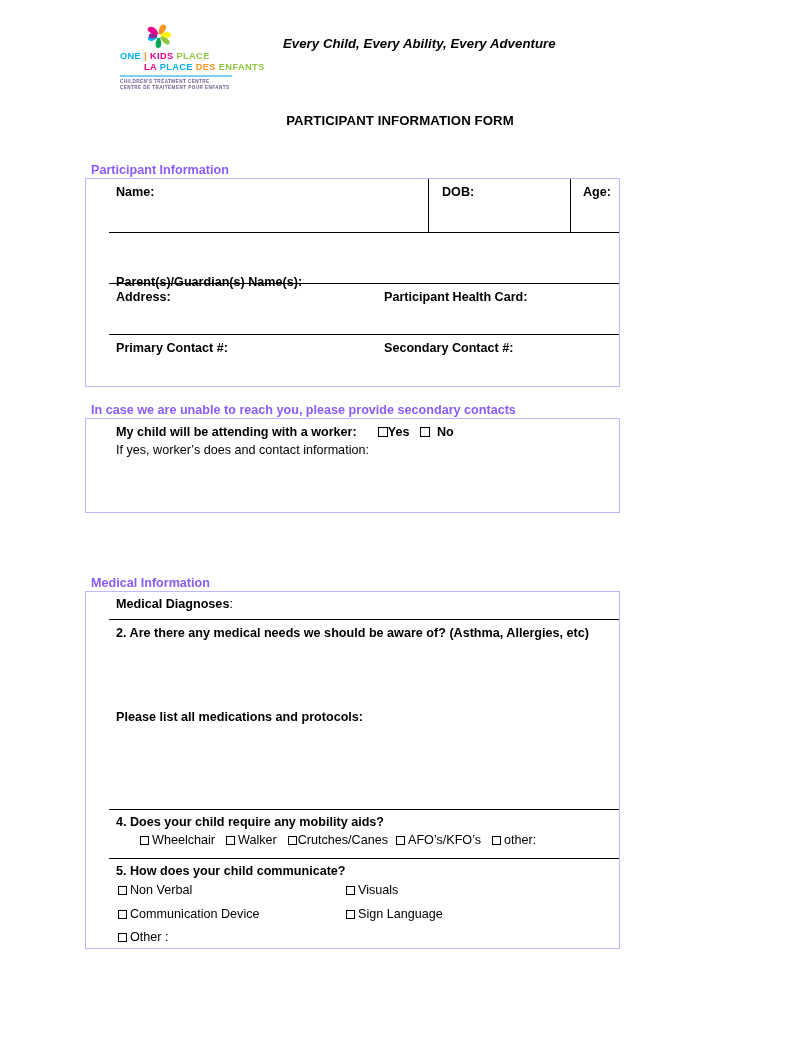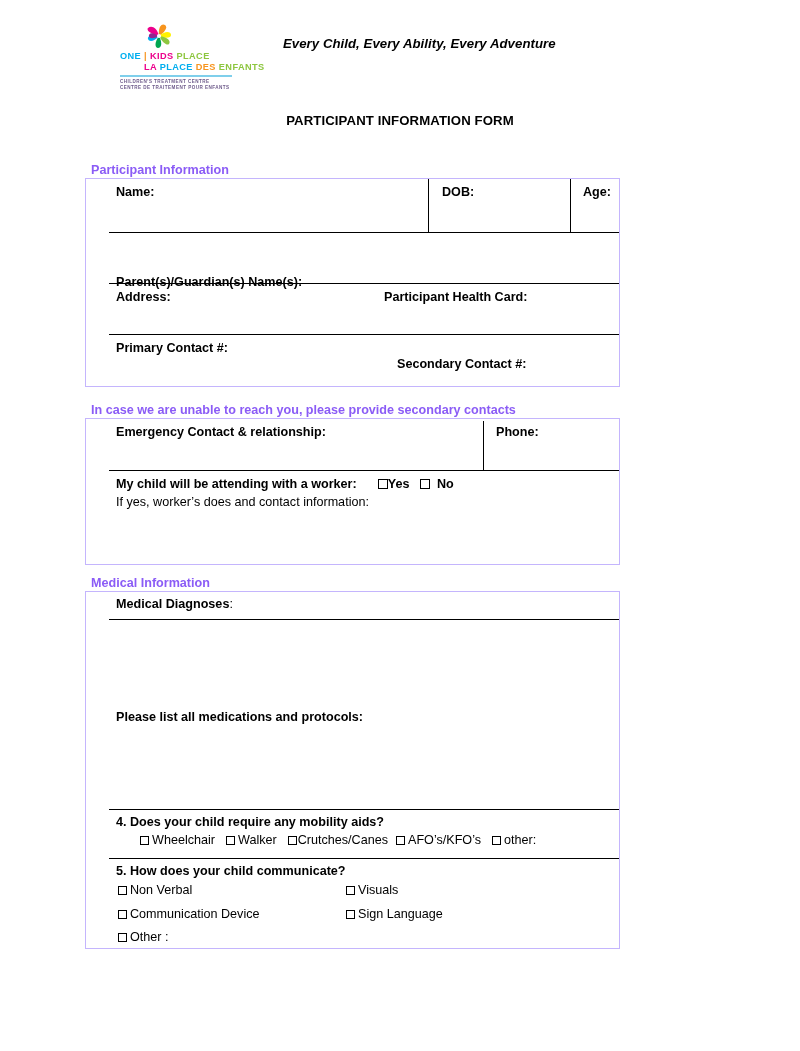--- a/index.html
+++ b/index.html
@@ -280,32 +280,27 @@
       <span class="cell-label" style="left:7px; top:6px;margin-top:36px;">Parent(s)/Guardian(s) Name(s):</span>
     </div>
 
     <div class="row" id="p-row3">
       <span class="cell-label" style="left:7px; top:6px;">Address:</span>
       <span class="cell-label" style="left:275px; top:6px;">Participant Health Card:</span>
     </div>
 
     <div class="row last" id="p-row4">
       <span class="cell-label" style="left:7px; top:6px;">Primary Contact #:</span>
-      <span class="cell-label" style="left:288px; top:6px;margin-top:16px;">Secondary Contact #:</span>
+      <span class="cell-label" style="left:275px; top:6px;">Secondary Contact #:</span>
     </div>
   </div>
 
   <div class="sec-head" id="sec-emergency">In case we are unable to reach you, please provide secondary contacts</div>
 
   <div class="tbl" id="tbl-emergency">
-    <div class="row" id="e-row1">
-      <span class="cell-label" style="left:7px; top:6px;">Emergency Contact &amp; relationship:</span>
-      <div class="vdiv" id="e-div-phone"></div>
-      <span class="cell-label" style="left:387px; top:6px;">Phone:</span>
-    </div>
 
     <div class="row last" id="e-row2">
       <span class="cell-label" style="left:7px; top:6px;">
         <span>My child will be attending with a worker:</span>
         <span style="display:inline-block; width:14px;"></span>
         <span class="cb-bold"></span><span>Yes</span>
         <span style="display:inline-block; width:4px;"></span>
         <span class="cb-bold"></span>
         <span style="display:inline-block; width:3px;"></span><span>No</span>
       </span>
@@ -314,20 +309,21 @@
   </div>
 
   <div class="sec-head" id="sec-medical">Medical Information</div>
 
   <div class="tbl" id="tbl-medical">
     <div class="row" id="m-row1">
       <span class="cell-label" style="left:7px; top:5px;"><span>Medical Diagnoses</span><span style="font-weight:normal;">:</span></span>
     </div>
 
     <div class="row" id="m-row2">
+      <span class="cell-label" style="left:7px; top:6px;">2. Are there any medical needs we should be aware of? (Asthma, Allergies, etc)</span>
       <span class="cell-label" style="left:7px; top:90px;">Please list all medications and protocols:</span>
     </div>
 
     <div class="row" id="m-row3">
       <span class="cell-label" style="left:7px; top:5px;">4.  Does your child require any mobility aids?</span>
       <span class="opt-row" style="left:31px; top:23px;">
         <span class="opt-item"><span class="cb"></span><span>Wheelchair</span></span><span class="opt-item"><span class="cb"></span><span>Walker</span></span><span class="opt-item" style="margin-right:8px;"><span class="cb" style="margin-right:1px;"></span><span>Crutches/Canes</span></span><span class="opt-item"><span class="cb"></span><span>AFO’s/KFO’s</span></span><span class="opt-item"><span class="cb"></span><span>other:</span></span>
       </span>
     </div>
 

